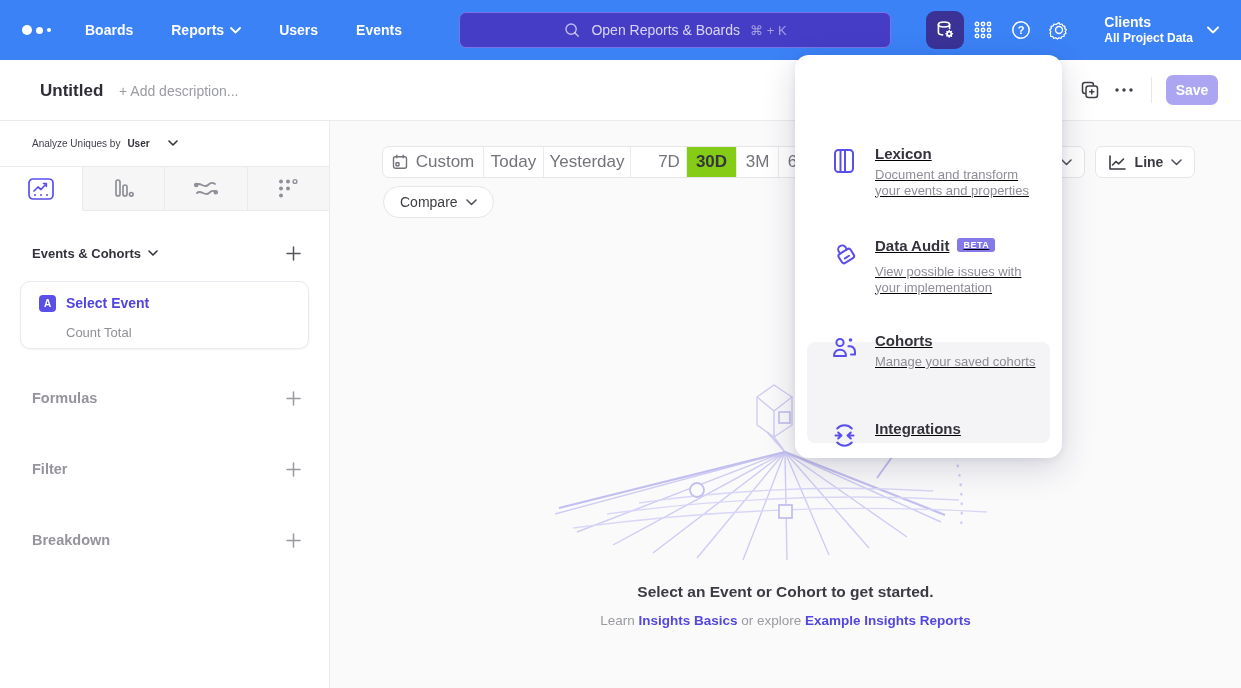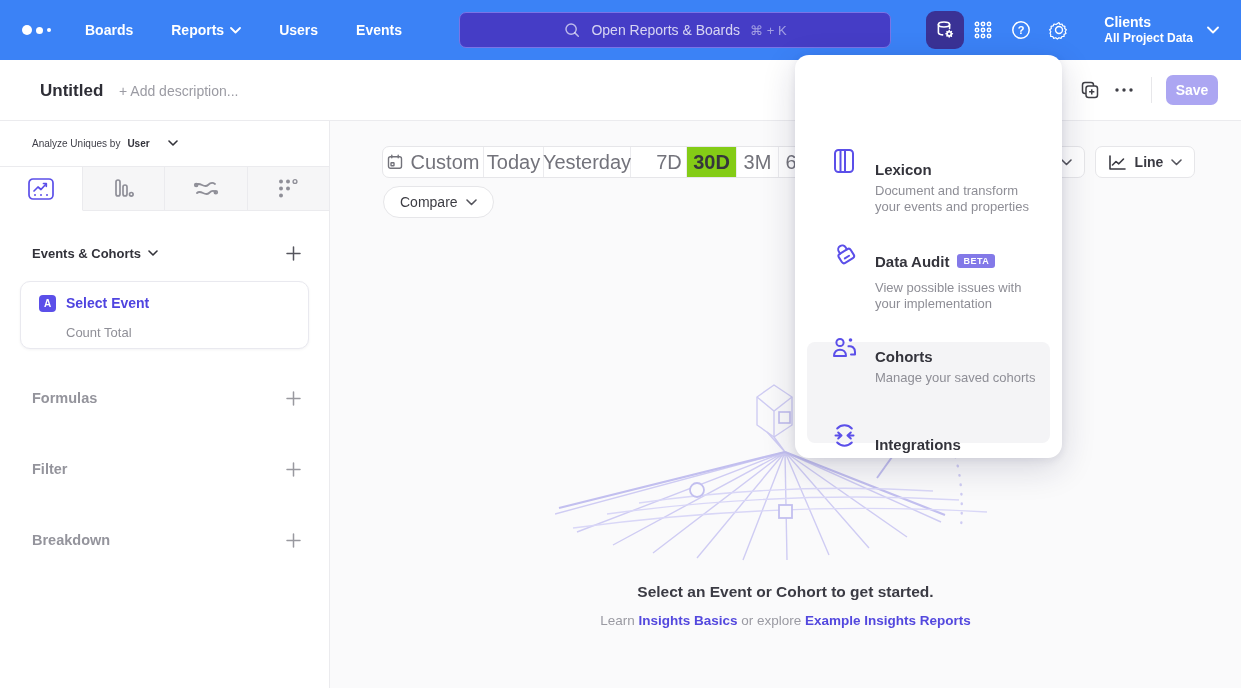--- a/index.html
+++ b/index.html
@@ -80,21 +80,21 @@
   .sec-formulas{ margin-top:41px; }
   .sec-filter{ margin-top:55px; }
   .sec-breakdown{ margin-top:55px; }
 
   
   .main{ position:absolute; left:330px; top:121px; width:911px; height:567px; background:#FAFAFB; }
   .datebar{ position:absolute; left:52px; top:25px; width:703px; height:32px;
     background:#fff; border:1px solid #E6E6E9; border-radius:7px;
     display:flex; align-items:stretch; overflow:hidden; }
   .seg{ display:flex; align-items:center; justify-content:center; gap:8px;
-    font-size:20px; color:#73737B; border-right:1px solid #EBEBEE; cursor:pointer; }
+    font-size:17px; color:#73737B; border-right:1px solid #EBEBEE; cursor:pointer; }
   .seg.selected{ background:#84cc16; color:#35353C; font-weight:700; }
   .seg.w-custom{ width:101px; } .seg.w-today{ width:60px; } .seg.w-yest{ width:87px; }
   .seg.w-7d{ width:35px;margin-left:21px; } .seg.w-30d{ width:50px; } .seg.w-3m{ width:42px; } .seg.w-6m{ width:42px; }
   .seg.spacer{ flex:1; border-right:none; cursor:default; }
   .seg.tail{ width:36px; border-right:none; }
   .compare-btn{ position:absolute; left:53px; top:65px; height:32px; padding:0 16px;
     background:#fff; border:1px solid #E6E6E9; border-radius:16px;
     display:flex; align-items:center; gap:8px; font-size:14px; color:#3C3C43; font-weight:500; cursor:pointer; }
   .line-btn{ position:absolute; left:765px; top:25px; width:100px; height:32px;
     background:#fff; border:1px solid #E6E6E9; border-radius:7px;
@@ -108,21 +108,21 @@
   .empty-sub .lnk{ color:#5348DE; font-weight:600; cursor:pointer; }
 
   
   .menu-panel{ position:absolute; left:795px; top:55px; width:267px; height:403px;
     background:#fff; border-radius:14px; z-index:50;
     box-shadow:0 10px 34px rgba(25,25,70,.16), 0 2px 8px rgba(25,25,70,.08); }
   .menu-hl{ position:absolute; left:12px; top:287px; width:243px; height:101px;
     background:#F4F4F6; border-radius:8px; }
   .menu-item{ position:absolute; left:0; width:267px; cursor:pointer; }
   .menu-item .mi-icon{ position:absolute; left:36px; top:2px; }
-  .menu-item .mi-body{ position:absolute; left:80px; top:16px; width:170px; }
+  .menu-item .mi-body{ position:absolute; left:80px; top:0; width:170px;text-decoration:underline; }
   .mi-title{ font-size:15px; font-weight:600; color:#34343C; display:flex; align-items:center; gap:8px; }
   .mi-desc{ margin-top:5px; font-size:13px; line-height:15.5px; color:#8E8E96; }
   .beta{ background:#8379E8; color:#fff; font-size:9px; font-weight:700; letter-spacing:.5px;
     padding:2px 6px; border-radius:3px; transform:translateY(-1px); }
   .mi-lexicon{ top:90px; } .mi-dataaudit{ top:182px; } .mi-cohorts{ top:277px; } .mi-integrations{ top:365px; }
 </style>
 </head>
 <body>
 
 <div class="topnav">

